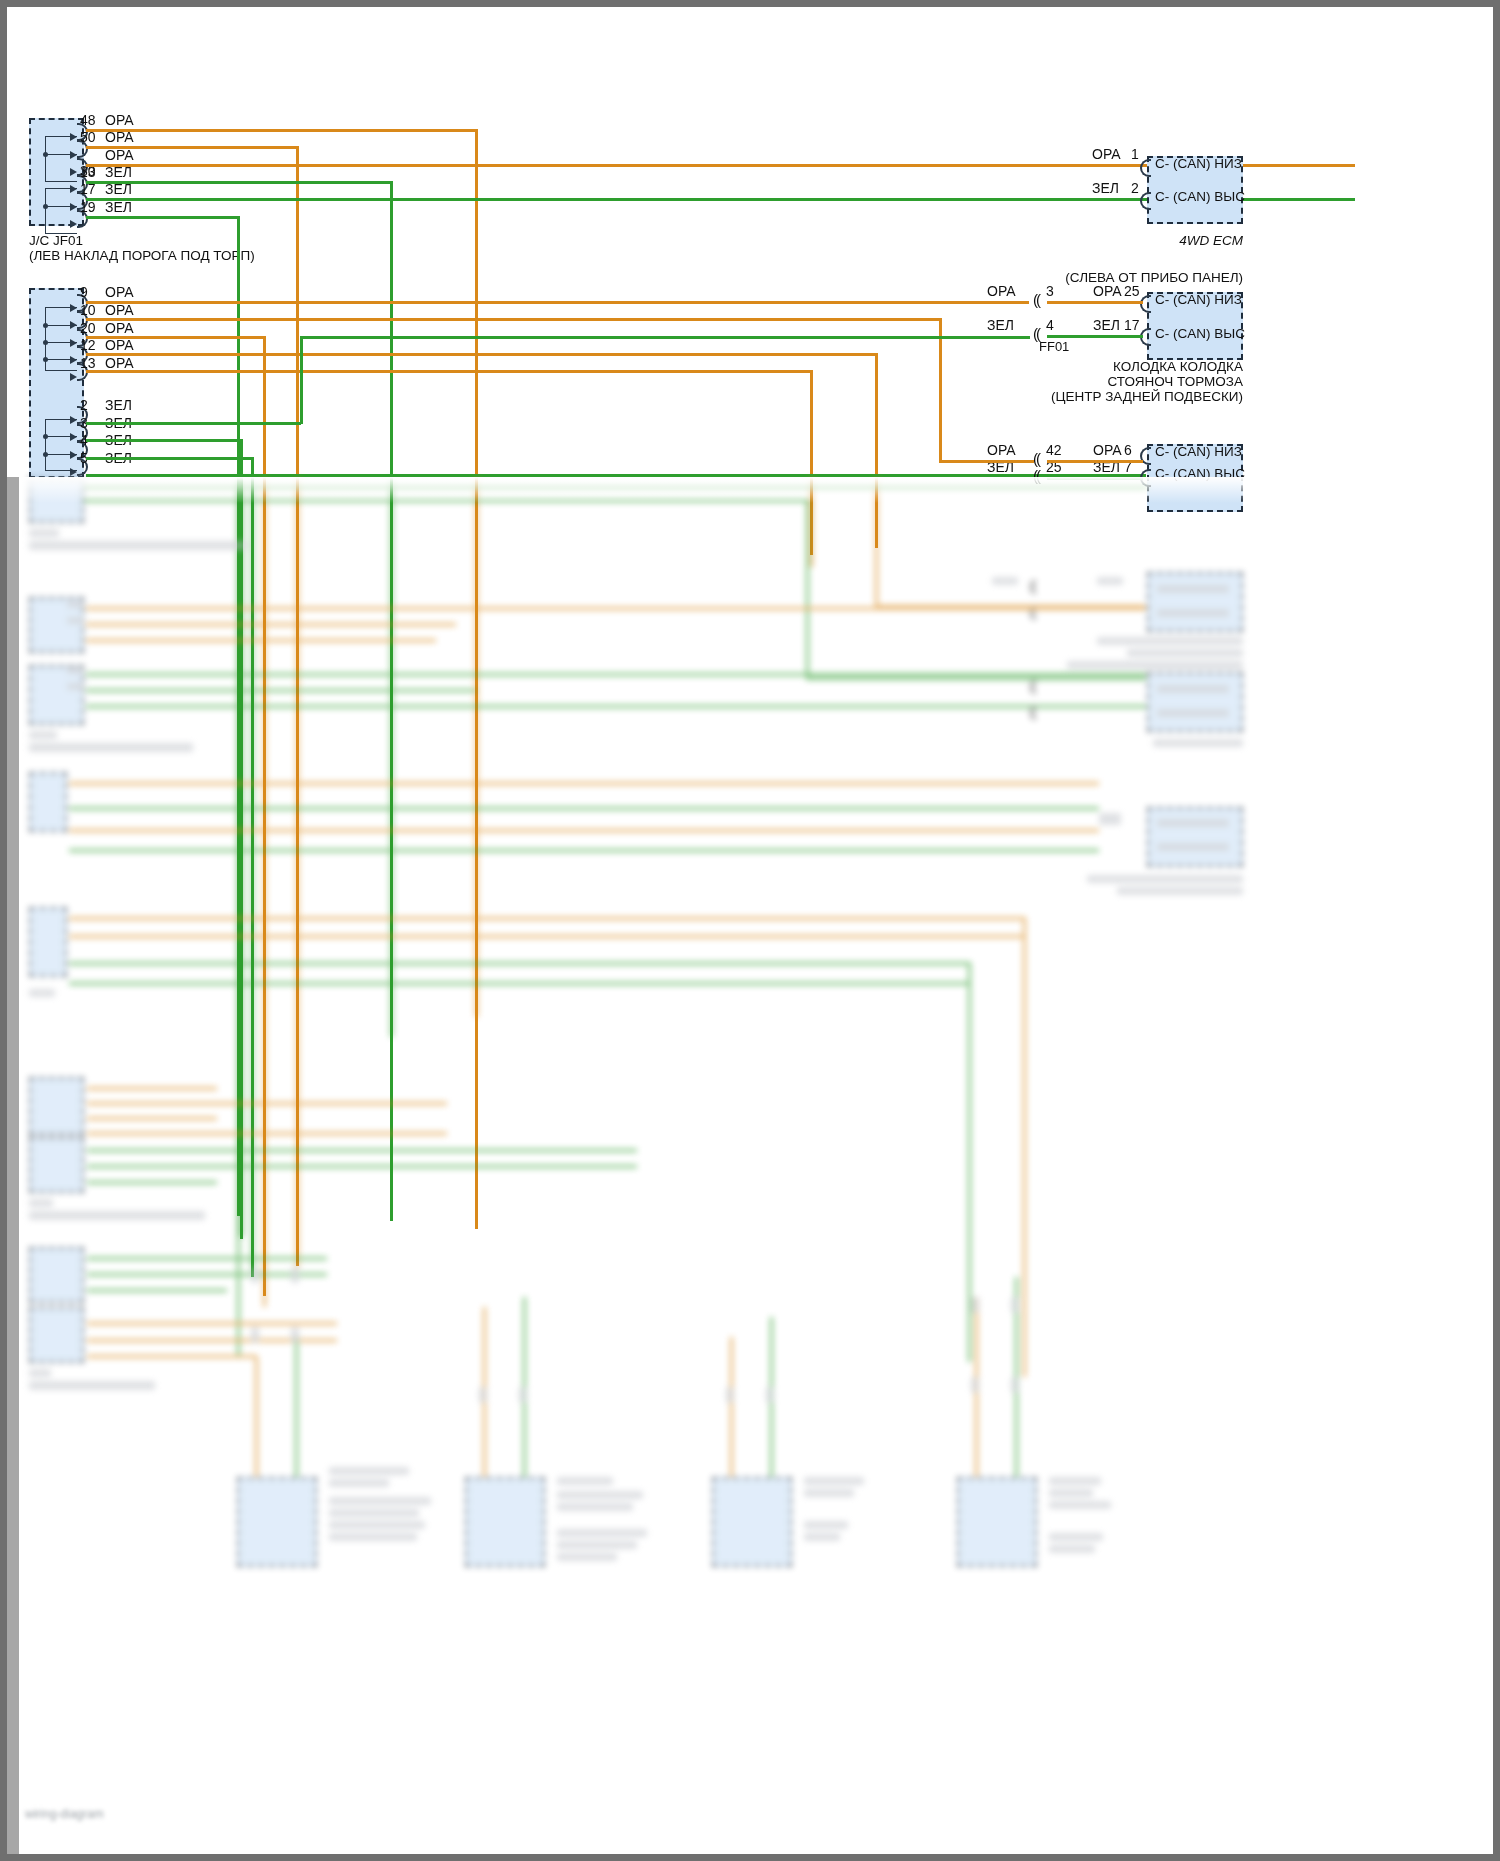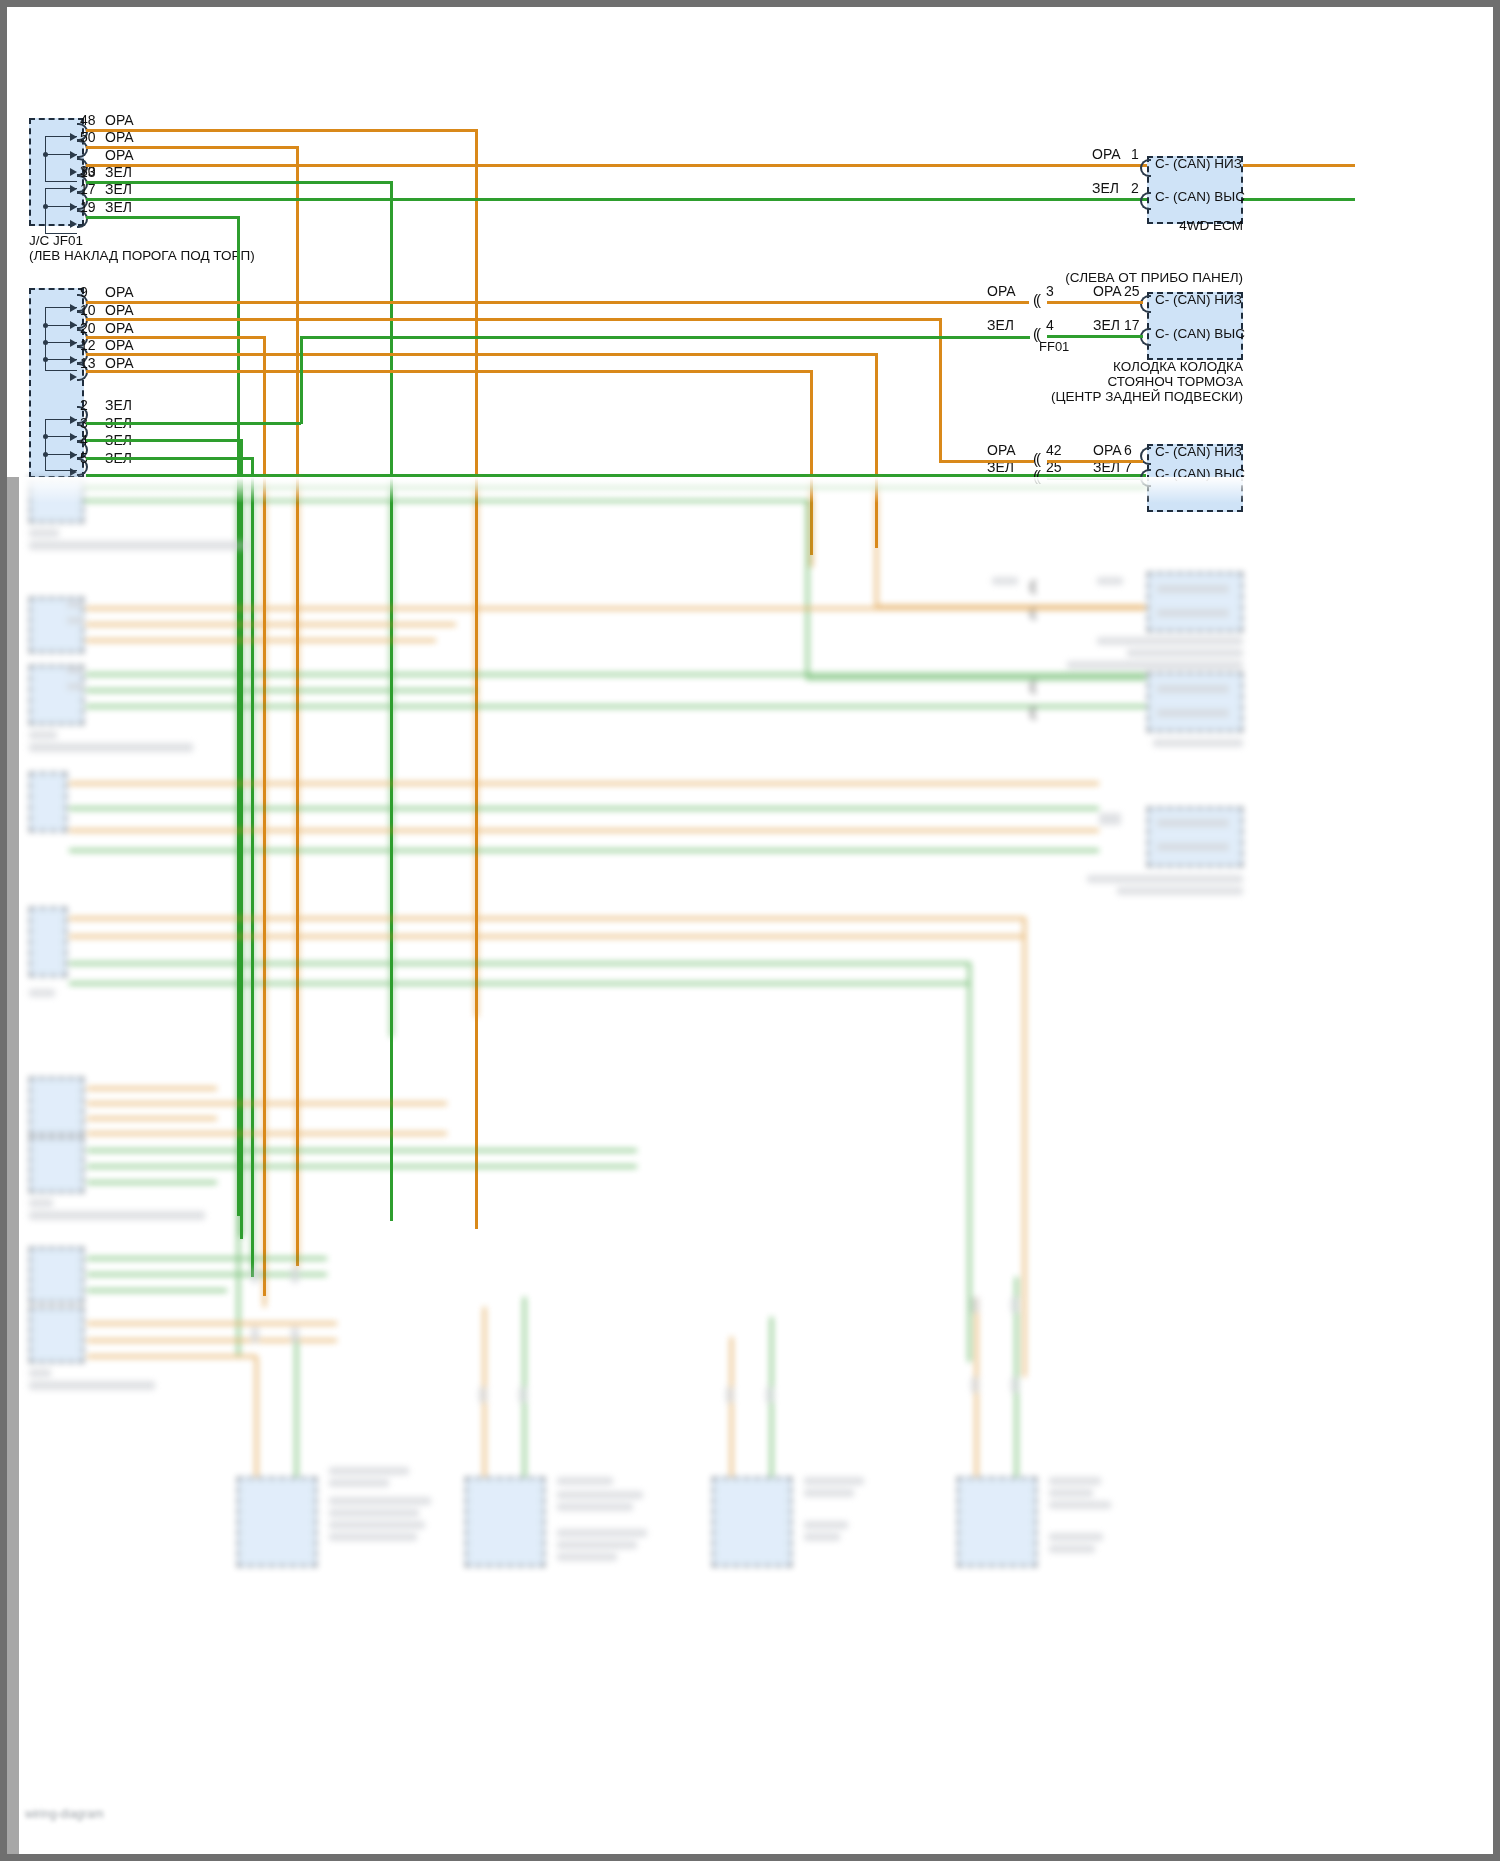--- a/index.html
+++ b/index.html
@@ -116,21 +116,21 @@
 
   <div class="conn" style="left:1140px;top:149px;width:96px;height:68px;"></div>
   <div class="term left" style="left:1133px;top:152px;"></div>
   <div class="term left" style="left:1133px;top:185px;"></div>
   <div class="wl" style="left:1085px;top:139px;">ОРА</div>
   <div class="pin" style="left:1124px;top:139px;">1</div>
   <div class="wl" style="left:1148px;top:149px;font-size:13.5px;">C- (CAN) НИЗ</div>
   <div class="wl" style="left:1085px;top:173px;">ЗЕЛ</div>
   <div class="pin" style="left:1124px;top:173px;">2</div>
   <div class="wl" style="left:1148px;top:182px;font-size:13.5px;">C- (CAN) ВЫС</div>
-  <div class="conn-label right" style="left:1036px;top:211px;width:200px;">4WD ECM</div>
+  <div class="conn-label right" style="left:1036px;top:226px;width:200px;font-style:italic;">4WD ECM</div>
   <div class="conn-label right" style="left:1016px;top:227px;width:220px;margin-top:36px;">(СЛЕВА ОТ ПРИБО ПАНЕЛ)</div>
 
   <div class="conn" style="left:22px;top:281px;width:55px;height:190px;"></div>
 
   <div class="stub" style="left:38px;top:300px;width:32px;"></div>
   <div class="bracket" style="left:38px;top:300px;width:32px;height:64px;"></div>
   <div class="stub" style="left:38px;top:318px;width:32px;"></div>
   <div class="stub" style="left:38px;top:335px;width:32px;"></div>
   <div class="stub" style="left:38px;top:352px;width:32px;"></div>
   <div class="dot" style="left:36px;top:316px;"></div>

